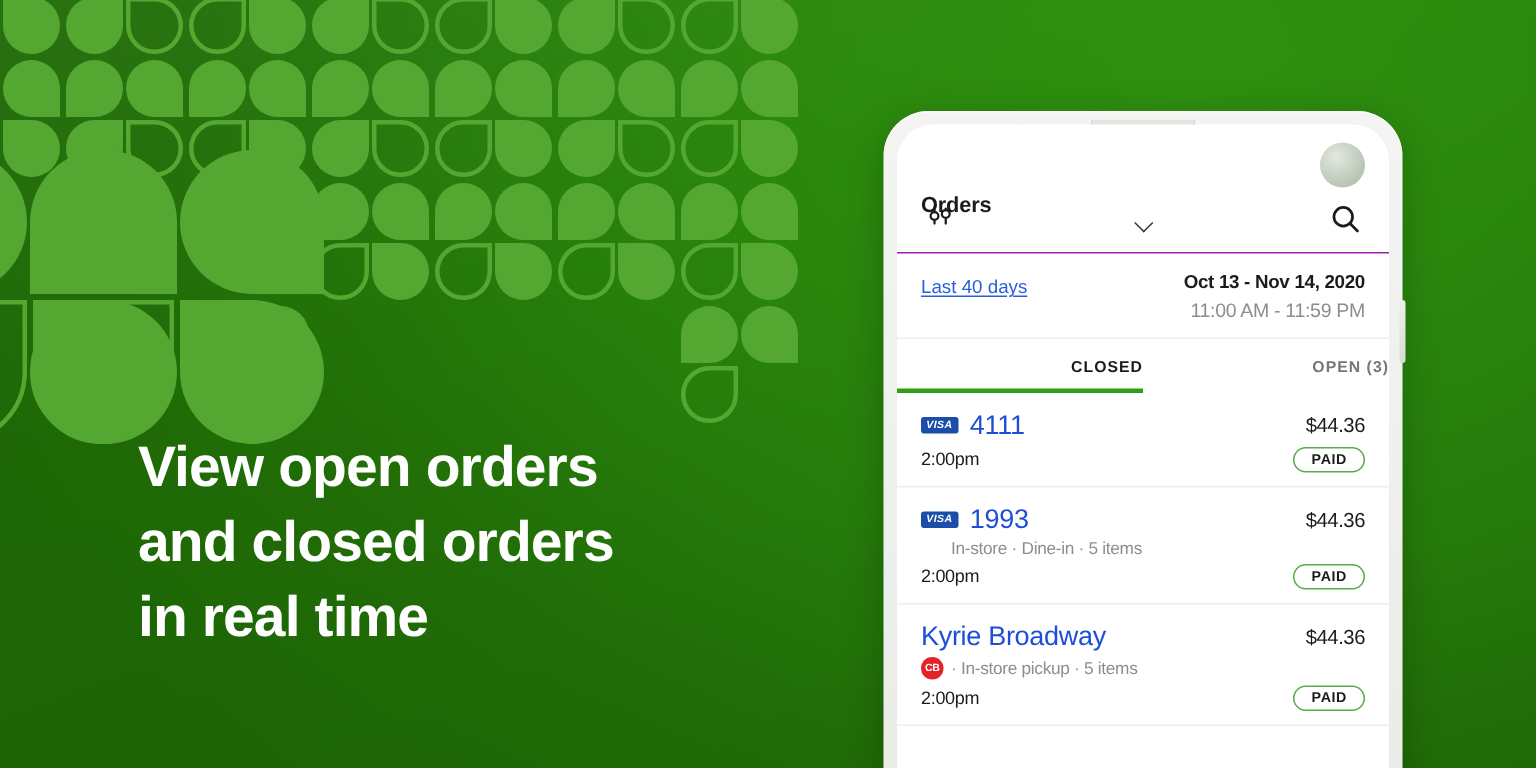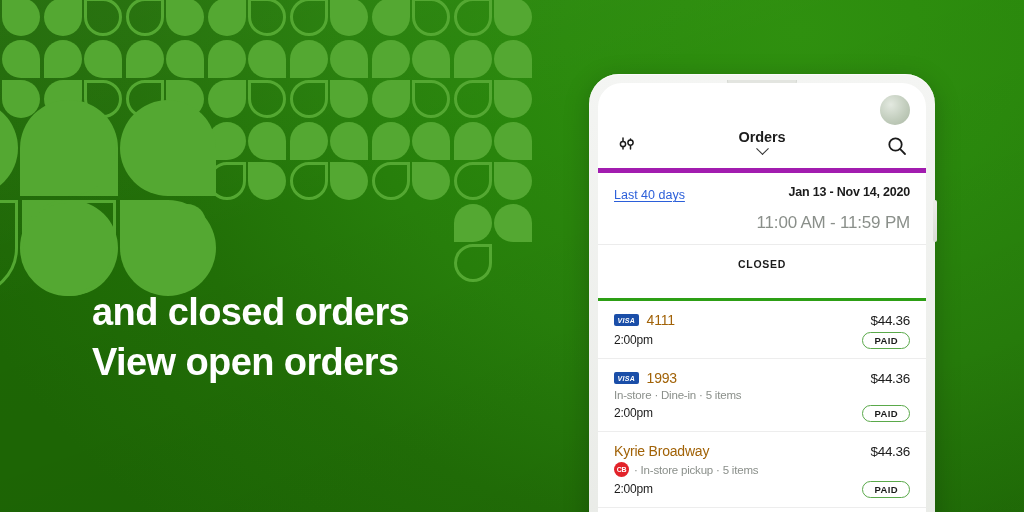--- a/index.html
+++ b/index.html
@@ -78,22 +78,22 @@
   .camera{
     position:absolute; right:16px; top:12px;
     width:30px; height:30px; border-radius:50%;
     background:radial-gradient(circle at 36% 32%, #e3e9e0 0%, #c2cdbd 55%, #aab8a3 100%);
   }
 
   
   .app-header{
     position:relative;
     padding:46px 16px 12px 16px;
-    text-align:center;
-    border-bottom:5px solid #a21caf;
+    text-align:left;
+    border-bottom:1px solid #a21caf;
   }
   .app-title{
     font-size:14.5px; font-weight:700; color:#1b1b1b; letter-spacing:-0.1px;
   }
   .app-sub{
     margin-top:2px;
     font-size:12px; color:#333; letter-spacing:-0.1px;
     display:flex; align-items:center; justify-content:center; gap:6px;
   }
   .chev{ display:inline-block; width:9px; height:9px;
@@ -112,26 +112,26 @@
     display:flex; align-items:flex-start; justify-content:space-between;
     padding:12px 16px 11px 16px;
     border-bottom:1px solid #ececec;
   }
   .date-link{
     font-size:12.5px; color:#2b5fd9; text-decoration:underline;
     text-underline-offset:2px; font-weight:400; margin-top:3px;
   }
   .date-right{ text-align:right; }
   .date-main{ font-size:12.5px; font-weight:700; color:#1b1b1b; letter-spacing:-0.2px; }
-  .date-sub{ font-size:17px; color:#8a8f8a; margin-top:14px; letter-spacing:-0.2px; }
+  .date-sub{ font-size:13px; color:#8a8f8a; margin-top:4px; letter-spacing:-0.2px; }
 
   
   .tabs{ display:flex; }
   .tab{
-    flex:1; text-align:center; padding:13px 0 28px 0;
+    flex:1; text-align:right; padding:13px 0 8px 0;
     font-size:10.5px; letter-spacing:0.7px; font-weight:700; color:#777;
     border-bottom:3px solid transparent;
   }
   .tab.active{ color:#1b1b1b; border-bottom-color:#2d9f15; }
 
   
   .section{
     background:#e3e3e3;
     padding:9px 16px;
     display:flex; align-items:center; gap:9px;
@@ -143,21 +143,21 @@
   }
 
   
   .order{
     padding:11px 16px 9px 16px;
     border-bottom:1px solid #ededed;
     position:relative;
   }
   .order-top{ display:flex; align-items:center; justify-content:space-between; }
   .order-left{ display:flex; align-items:center; gap:8px; }
-  .order-name{ font-size:14px; color:#a16207; letter-spacing:-0.2px; }
+  .order-name{ font-size:18px; color:#1d4ed8; letter-spacing:-0.2px; }
   .order-amount{ font-size:13.5px; color:#1b1b1b; letter-spacing:-0.3px; }
   .order-meta{ font-size:11.5px; color:#8a8f8a; margin-top:3px; letter-spacing:-0.2px; }
   .order-bottom{ display:flex; align-items:center; justify-content:space-between; margin-top:3px; min-height:18px; }
   .order-time{ font-size:12px; color:#1b1b1b; letter-spacing:-0.2px; }
   .badge-paid{
     border:1.2px solid #5aa94a; color:#1b1b1b;
     border-radius:11px; padding:2px 11px;
     font-size:9.5px; font-weight:700; letter-spacing:0.4px;
   }
   .visa{
@@ -248,22 +248,23 @@
     <div class="petal p-tr" style="left: 22px; top: 100px; width: 96px; height: 96px;"></div>
     <div class="petal p-bl outline" style="left: -78px; top: 200px; width: 96px; height: 96px;"></div>
     <div class="petal p-br" style="left: 22px; top: 200px; width: 96px; height: 96px;"></div>
     <div class="petal p-tl" style="left: 20px; top: 100px; width: 96px; height: 96px;"></div>
     <div class="petal p-tr" style="left: 120px; top: 100px; width: 96px; height: 96px;"></div>
     <div class="petal p-bl outline" style="left: 20px; top: 200px; width: 96px; height: 96px;"></div>
     <div class="petal p-br" style="left: 120px; top: 200px; width: 96px; height: 96px;"></div>
   </div>
 
 <div class="headline">
+  <div>View open orders</div>
   <div>and closed orders</div>
-  <div>View open orders</div>
+  <div>in real time</div>
 </div>
 
 <div class="phone">
   <div class="phone-notch"></div>
   <div class="side-btn"></div>
 
   <div class="screen">
 
     <div class="camera"></div>
 
@@ -289,27 +290,28 @@
         <svg viewBox="0 0 22 22" width="22" height="22" fill="none" stroke="#1b1b1b" stroke-width="1.8" stroke-linecap="round">
           <circle cx="9.5" cy="9.5" r="6.2"></circle>
           <line x1="14.2" y1="14.2" x2="19" y2="19"></line>
         </svg>
       </div>
     </div>
 
     <div class="date-row">
       <div class="date-link">Last 40 days</div>
       <div class="date-right">
-        <div class="date-main">Jan 13 - Nov 14, 2020</div>
+        <div class="date-main">Oct 13 - Nov 14, 2020</div>
         <div class="date-sub">11:00 AM - 11:59 PM</div>
       </div>
     </div>
 
     <div class="tabs">
       <div class="tab active">CLOSED</div>
+      <div class="tab">OPEN (3)</div>
     </div>
 
 
     <div id="order-list">
         <div class="order">
           <div class="order-top">
             <div class="order-left">
               <span class="visa">VISA</span>
               <span class="order-name">4111</span>
             </div>
@@ -321,21 +323,21 @@
           </div>
         </div>
         <div class="order">
           <div class="order-top">
             <div class="order-left">
               <span class="visa">VISA</span>
               <span class="order-name">1993</span>
             </div>
             <span class="order-amount">$44.36</span>
           </div>
-          <div class="order-meta" style="display:flex;align-items:center;gap:5px;">
+          <div class="order-meta" style="display:flex;align-items:center;gap:5px;margin-left:20px;">
             <span>In-store · Dine-in · 5 items</span>
           </div>
           <div class="order-bottom">
             <span class="order-time">2:00pm</span>
             <span class="badge-paid">PAID</span>
           </div>
         </div>
         <div class="order">
           <div class="order-top">
             <div class="order-left">

